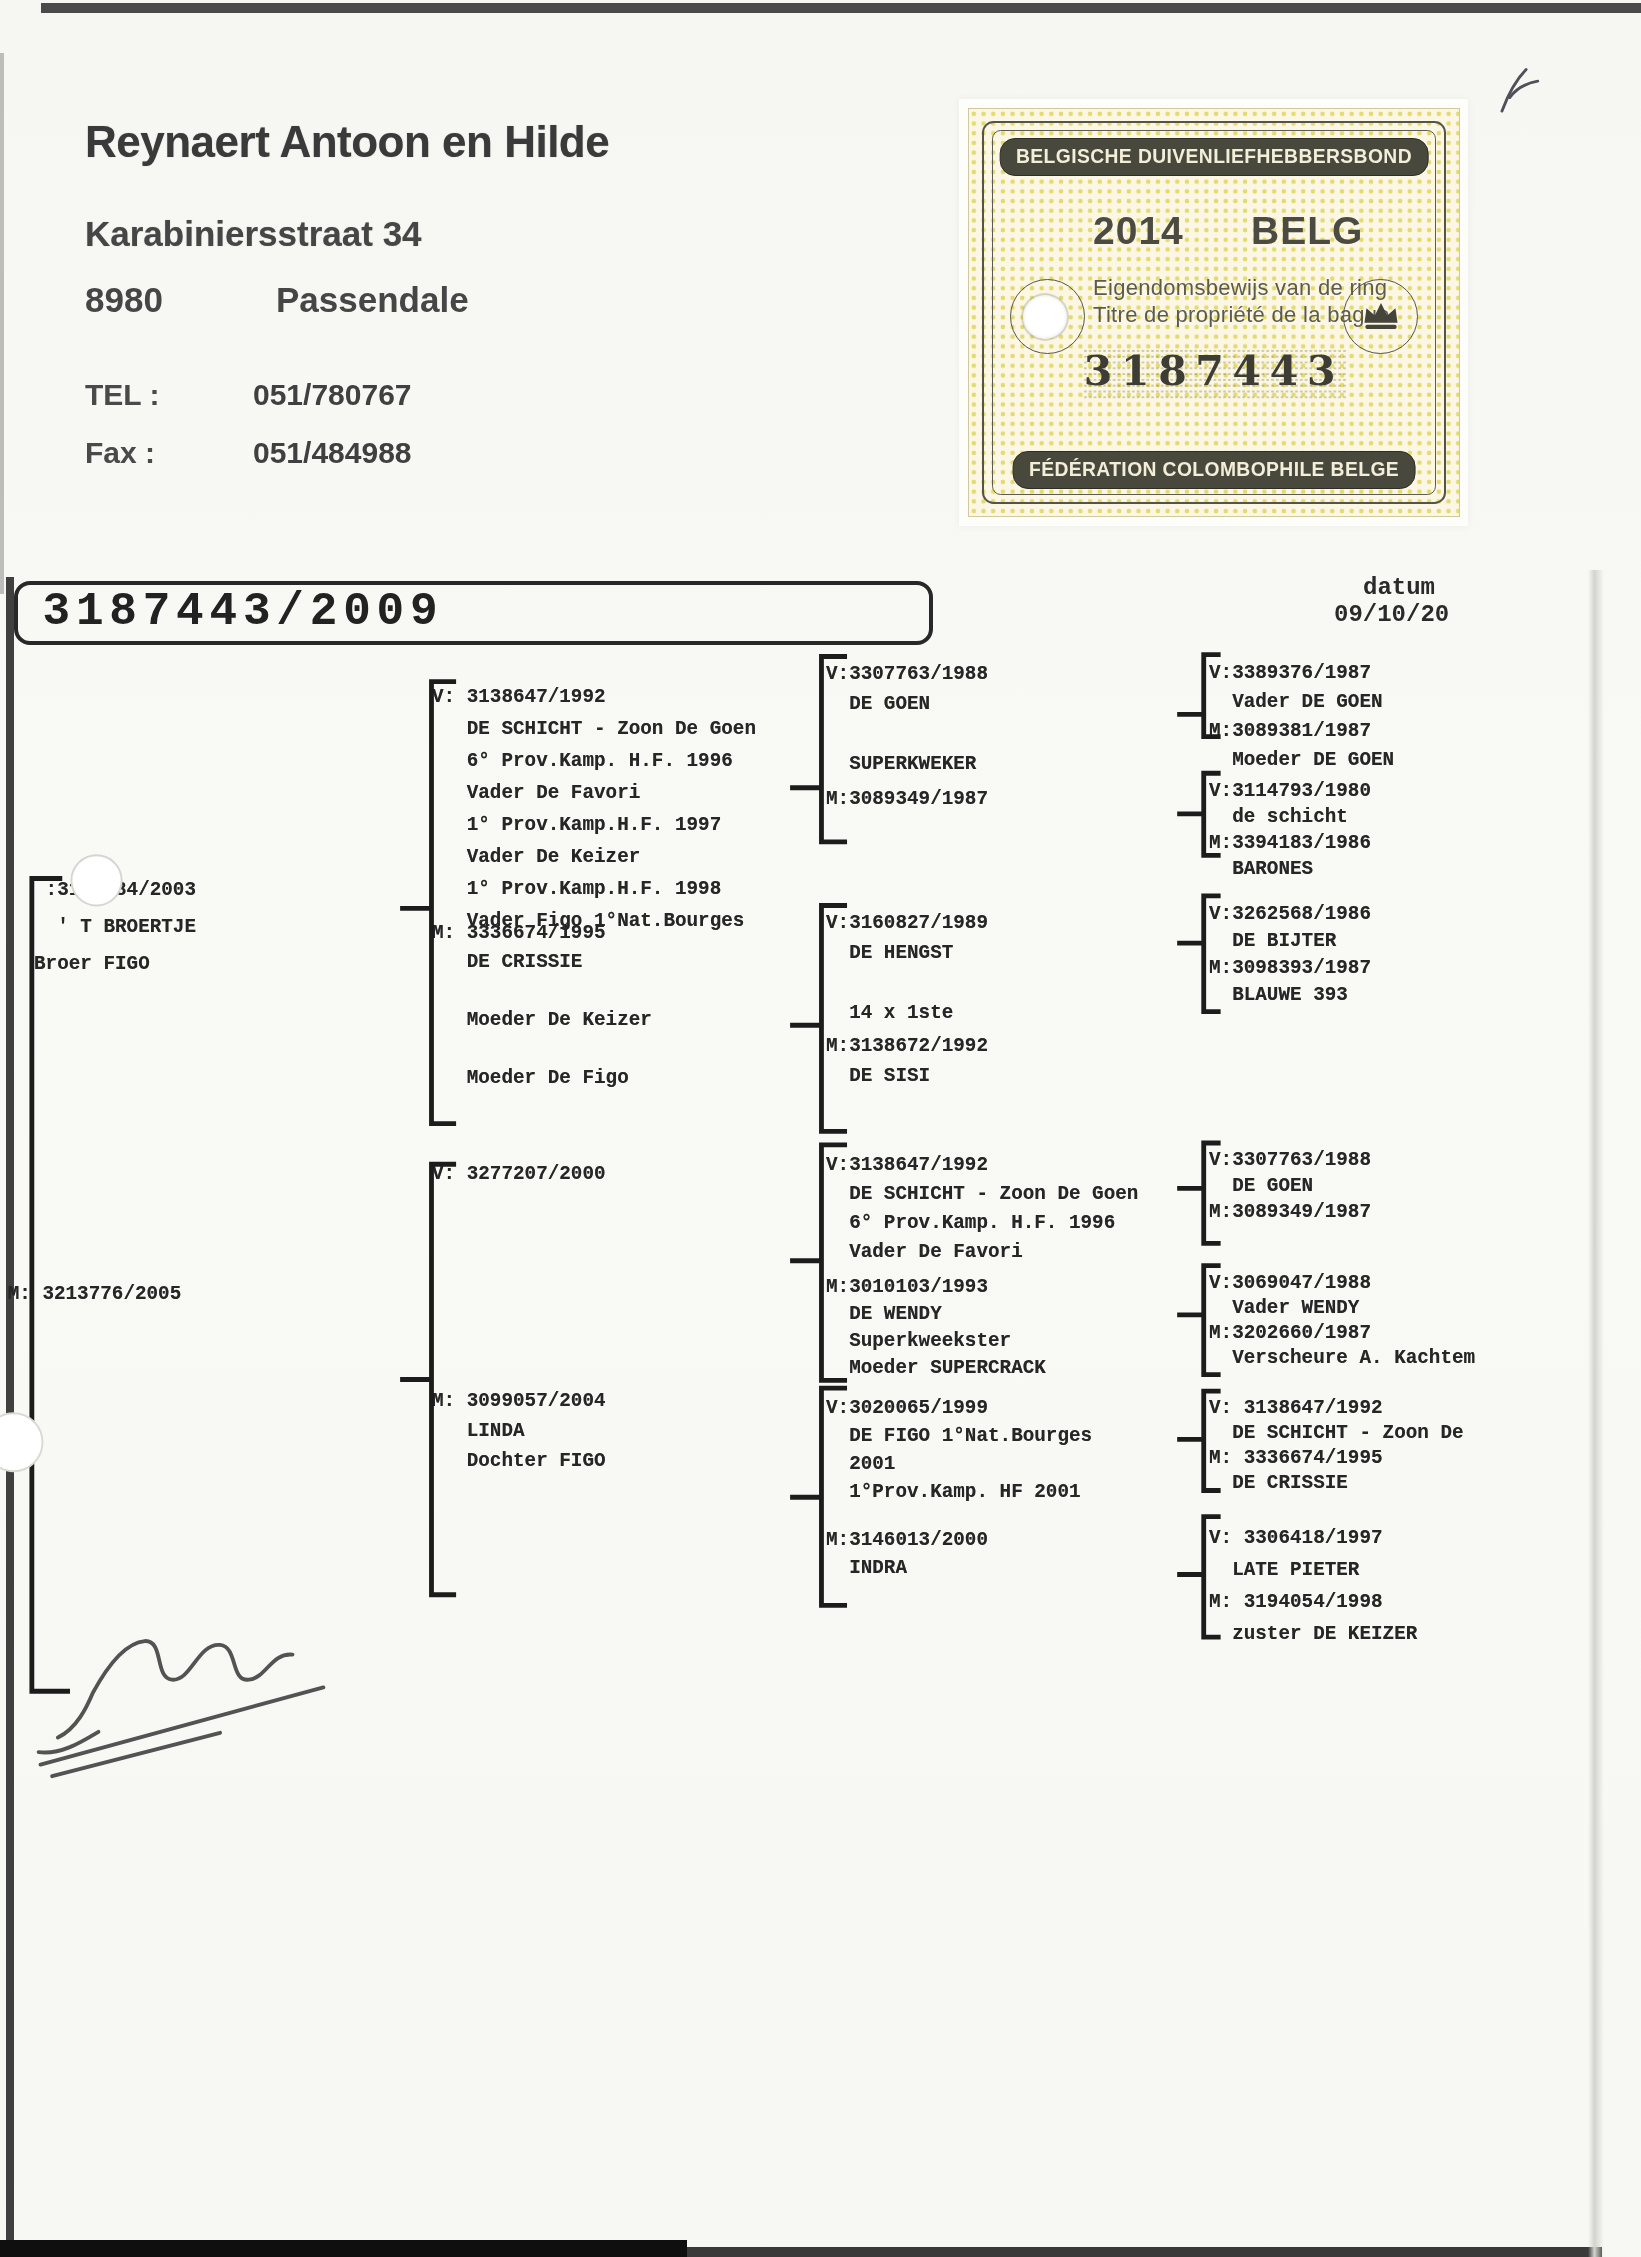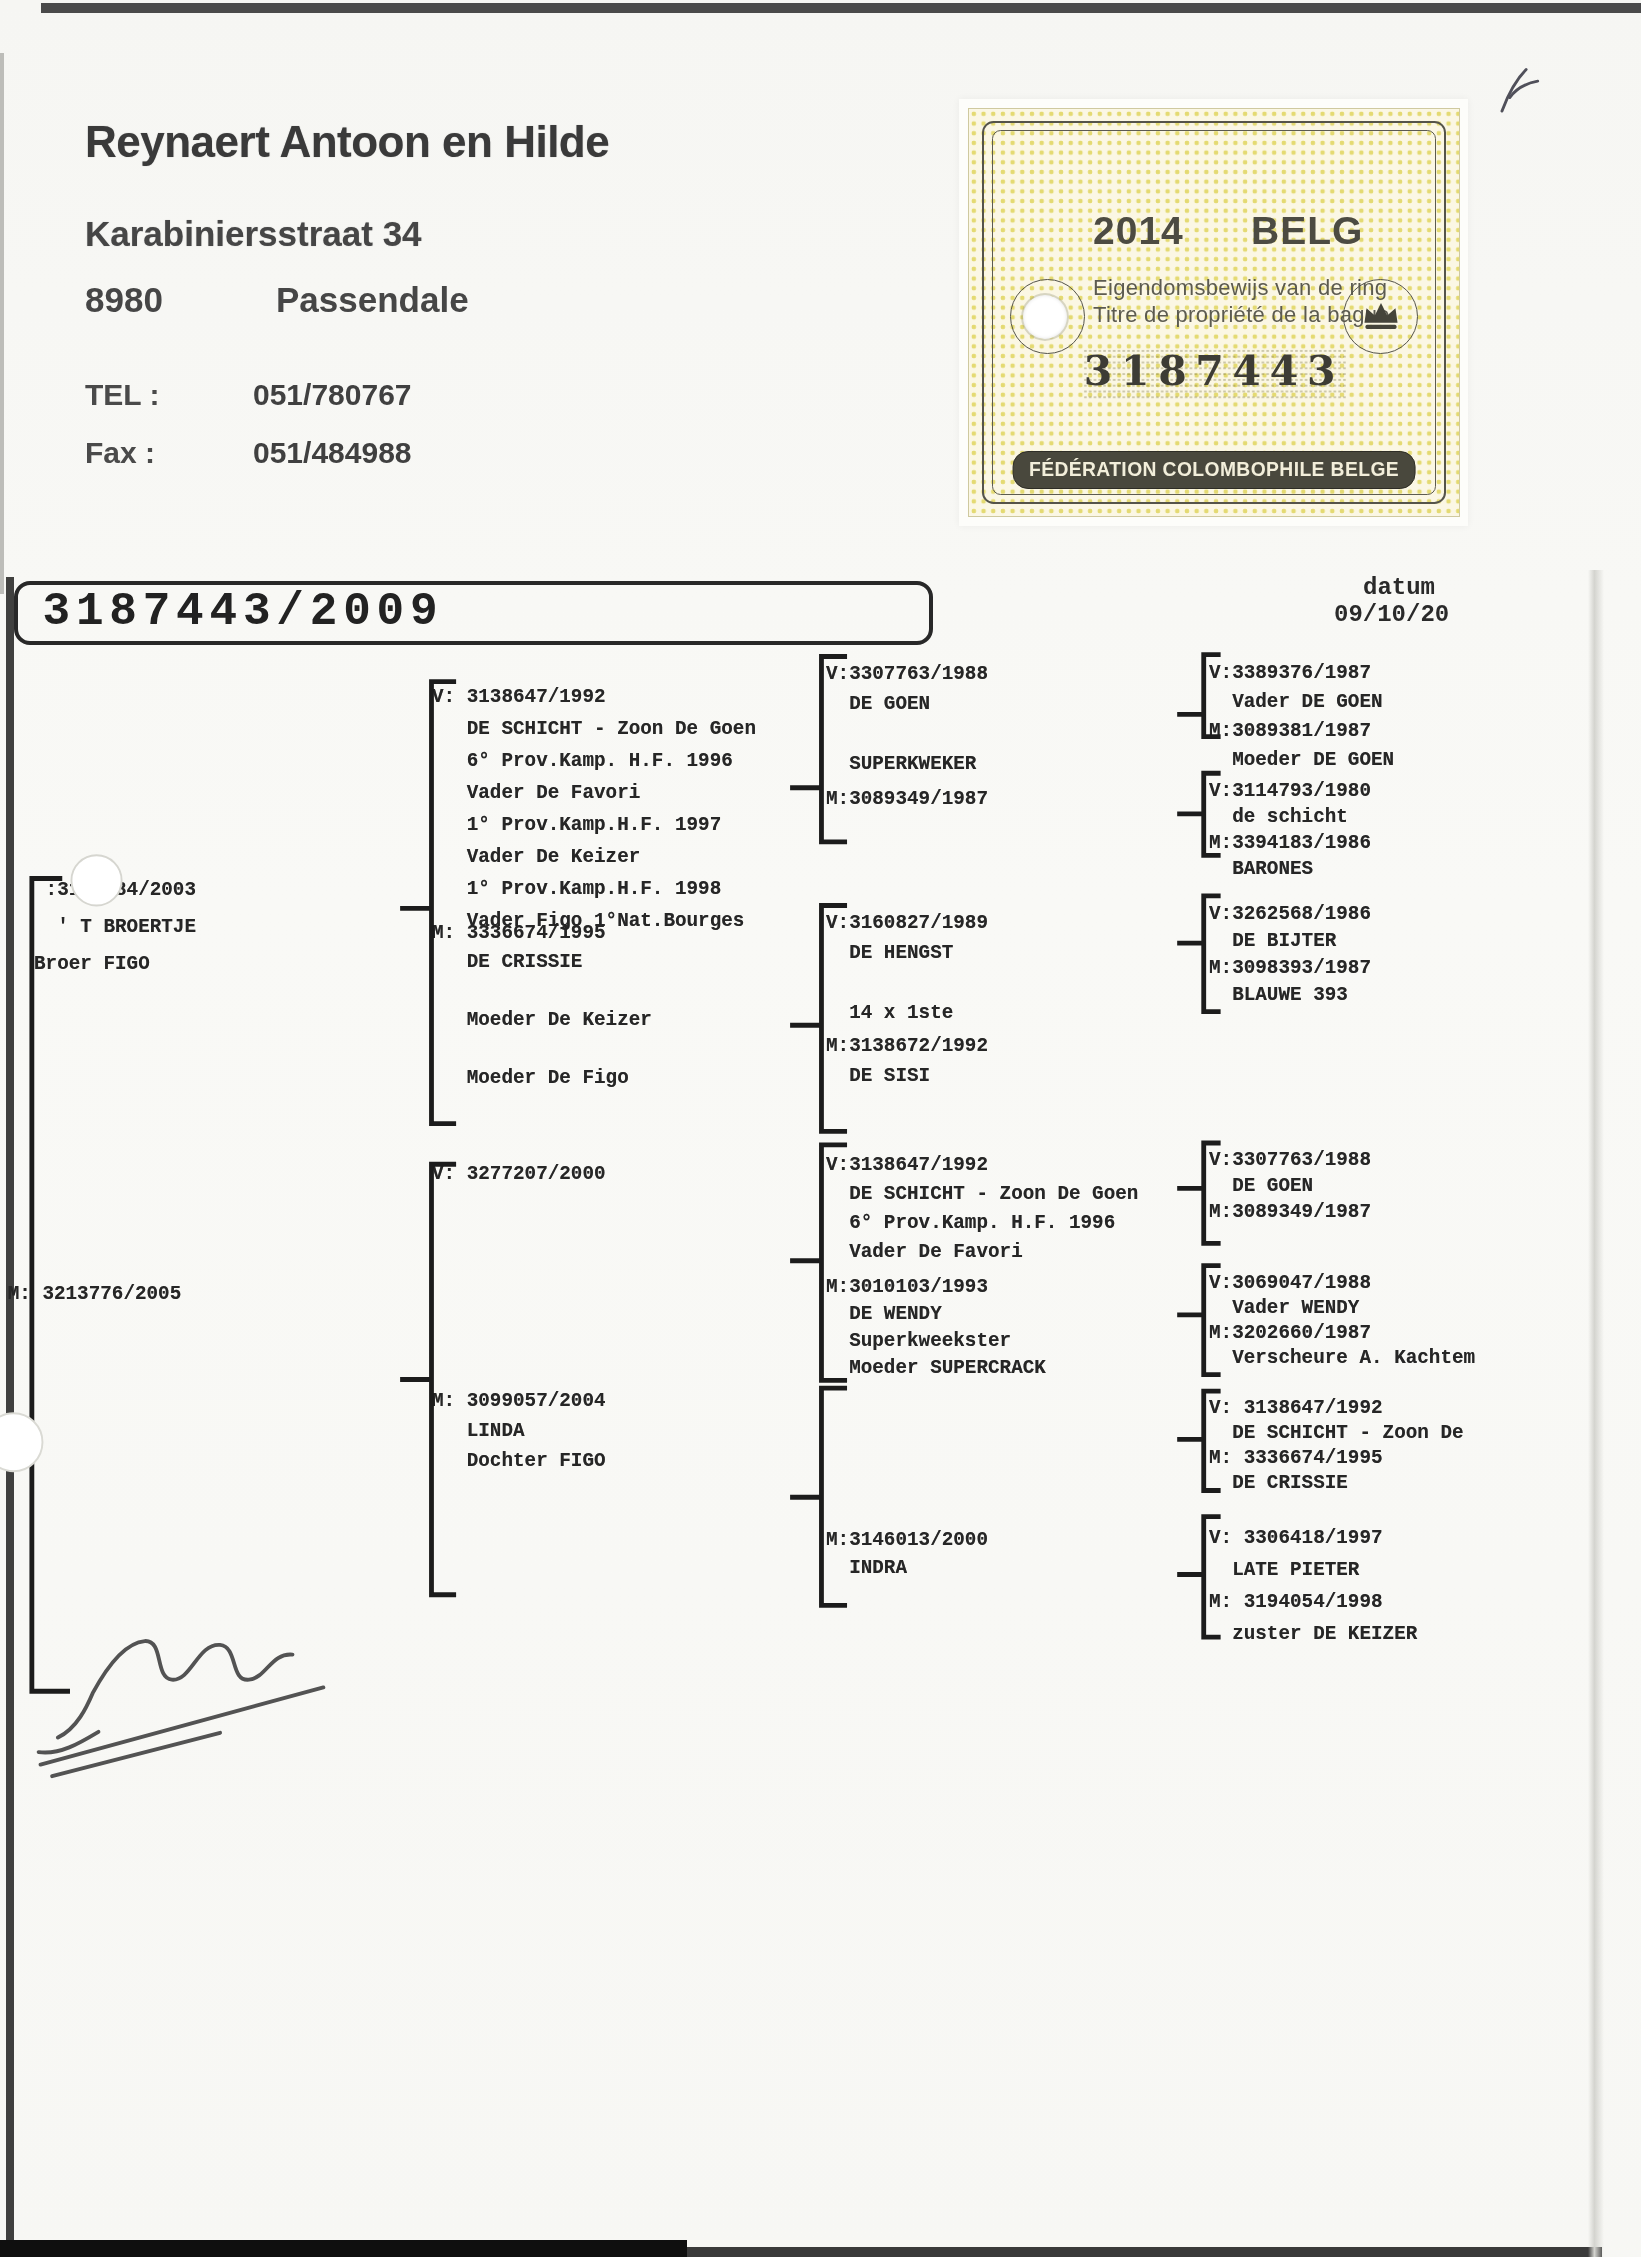--- a/index.html
+++ b/index.html
@@ -92,20 +92,21 @@
   <div class="abs h-city">Passendale</div>
   <div class="abs h-lbl" style="left:85px;top:378px;">TEL :</div>
   <div class="abs h-val" style="left:253px;top:378px;">051/780767</div>
   <div class="abs h-lbl" style="left:85px;top:436px;">Fax :</div>
   <div class="abs h-val" style="left:253px;top:436px;">051/484988</div>
 
   <div class="abs stamp-backing"></div>
   <div class="abs stamp">
     <div class="stamp-frame"></div>
     <div class="stamp-frame2"></div>
+    <div class="banner banner-top">BELGISCHE DUIVENLIEFHEBBERSBOND</div>
     <div class="stamp-year">2014</div>
     <div class="stamp-country">BELG</div>
     <div class="stamp-sub stamp-sub1">Eigendomsbewijs van de ring</div>
     <div class="stamp-sub stamp-sub2">Titre de propriété de la bague</div>
     <div class="stamp-dots"></div>
     <div class="stamp-number">3187443</div>
     <div class="banner banner-bottom">FÉDÉRATION COLOMBOPHILE BELGE</div>
     <div class="rosette rosette-left">
       <div class="punch-hole"></div>
     </div>
@@ -158,20 +159,24 @@
       <div class="node" style="left: 826px; top: 1031px; line-height: 30px;">M:3138672/1992
   DE SISI</div>
       <div class="node" style="left: 826px; top: 1151px; line-height: 29px;">V:3138647/1992
   DE SCHICHT - Zoon De Goen
   6° Prov.Kamp. H.F. 1996
   Vader De Favori</div>
       <div class="node" style="left: 826px; top: 1274px; line-height: 27px;">M:3010103/1993
   DE WENDY
   Superkweekster
   Moeder SUPERCRACK</div>
+      <div class="node" style="left: 826px; top: 1394px; line-height: 28px;">V:3020065/1999
+  DE FIGO 1°Nat.Bourges
+  2001
+  1°Prov.Kamp. HF 2001</div>
       <div class="node" style="left: 826px; top: 1526px; line-height: 28px;">M:3146013/2000
   INDRA</div>
       <div class="node" style="left: 1209px; top: 659px; line-height: 29px;">V:3389376/1987
   Vader DE GOEN
 M:3089381/1987
   Moeder DE GOEN</div>
       <div class="node" style="left: 1209px; top: 778px; line-height: 26px;">V:3114793/1980
   de schicht
 M:3394183/1986
   BARONES</div>

